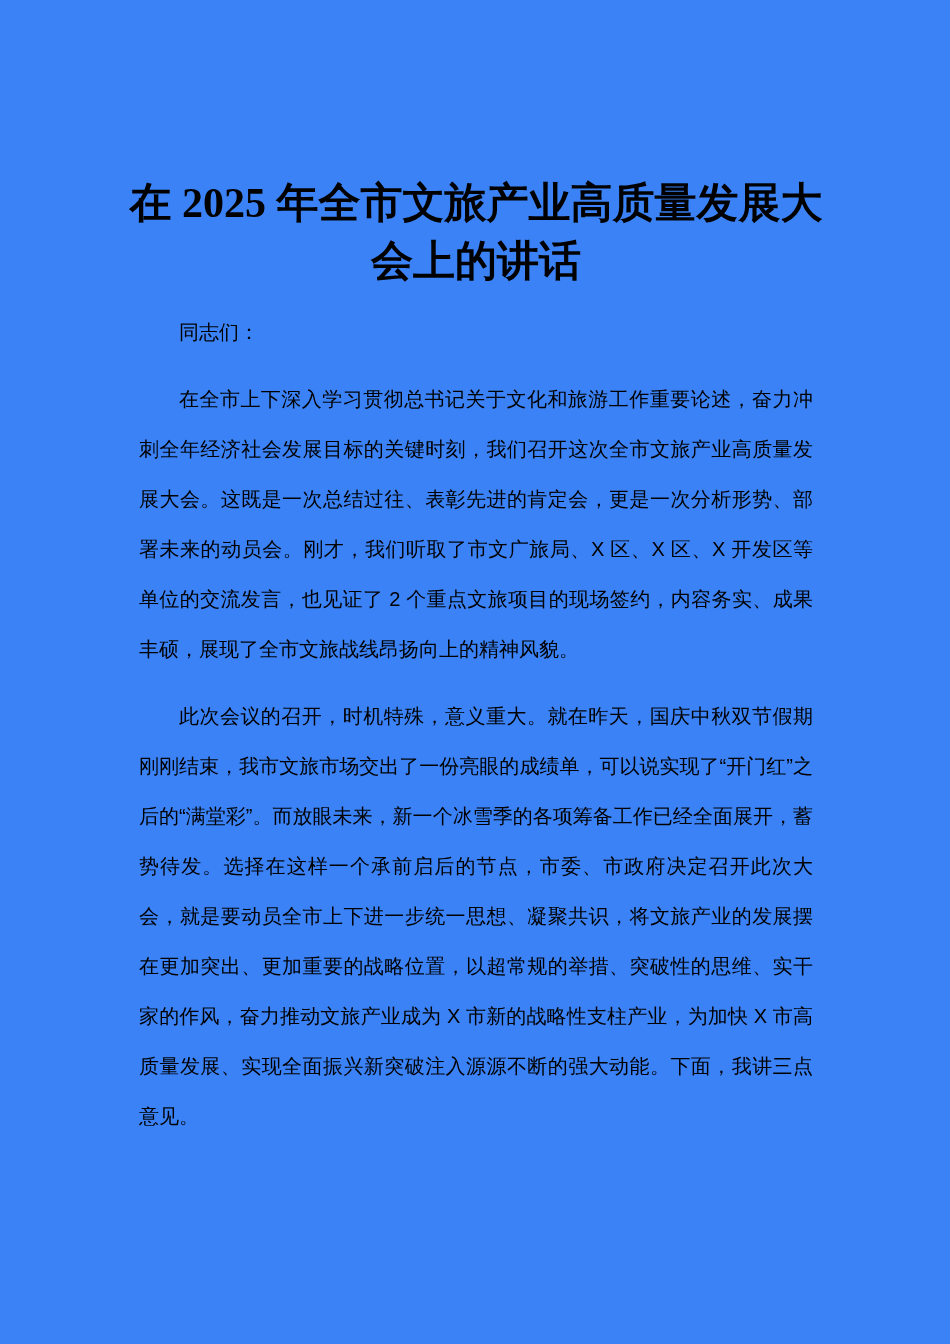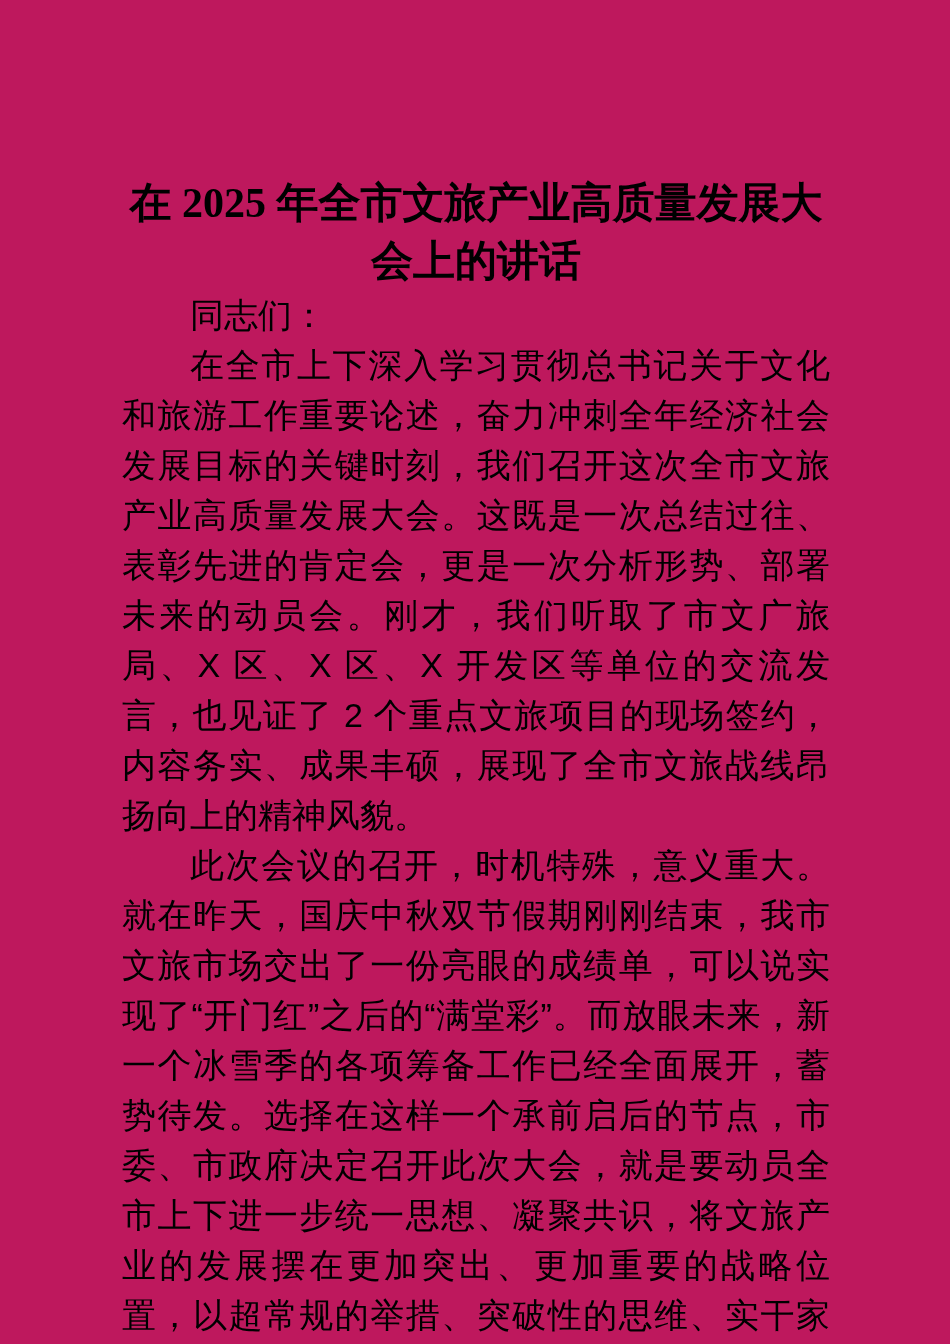--- a/index.html
+++ b/index.html
@@ -5,38 +5,38 @@
   html, body {
     margin: 0;
     padding: 0;
     background: #ffffff;
   }
   .page {
     position: relative;
     width: 950px;
     height: 1344px;
     box-sizing: border-box;
-    background: #be185d;
+    background: #3b82f6;
     color: #000000;
     padding: 174px 120px 0 122px;
     overflow: hidden;
   }
   .doc-title {
     margin: 0;
     font-family: "Liberation Serif", "DejaVu Serif", serif;
     font-weight: bold;
     font-size: 42px;
     line-height: 58px;
     text-align: center;
     letter-spacing: 0;
   }
   .doc-body p {
-    margin: 0;
+    margin: 17px;
     font-family: "Liberation Sans", "DejaVu Sans", sans-serif;
-    font-size: 34px;
+    font-size: 20px;
     line-height: 50px;
     text-align: justify;
     text-justify: inter-ideograph;
   }
   .salutation,
   .para {
     text-indent: 2em;
   }
 </style>
 </head>

